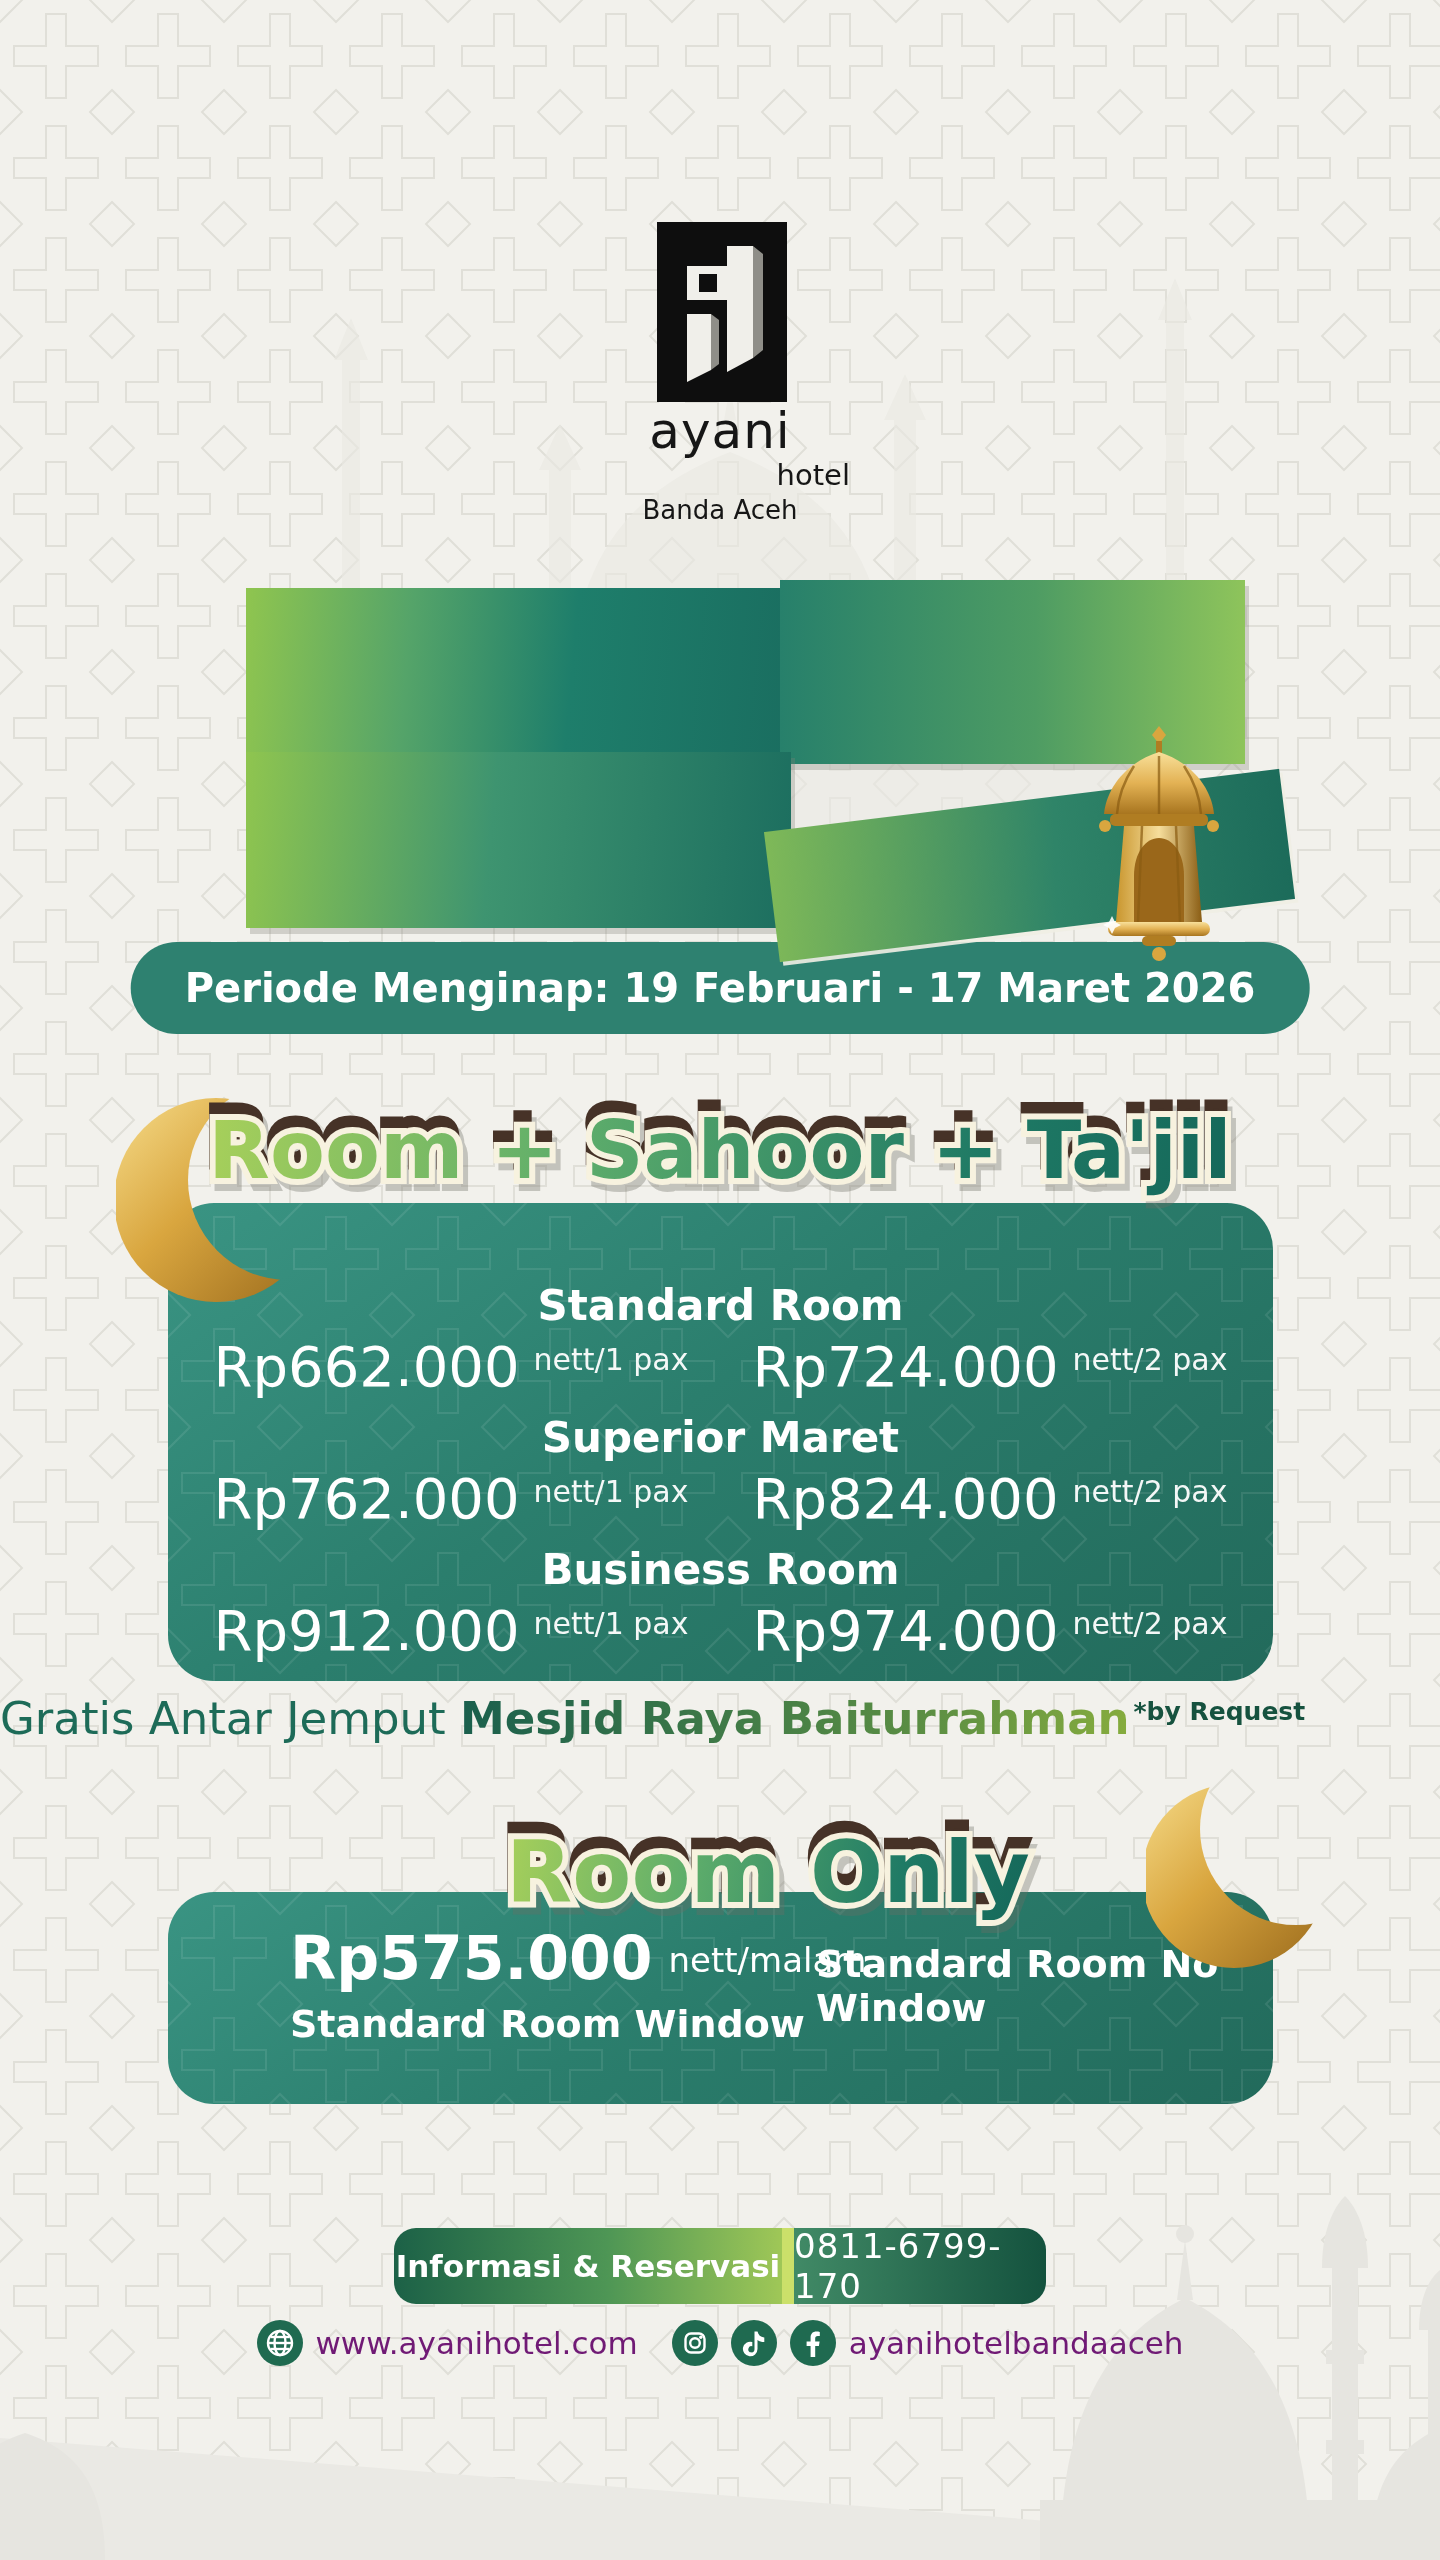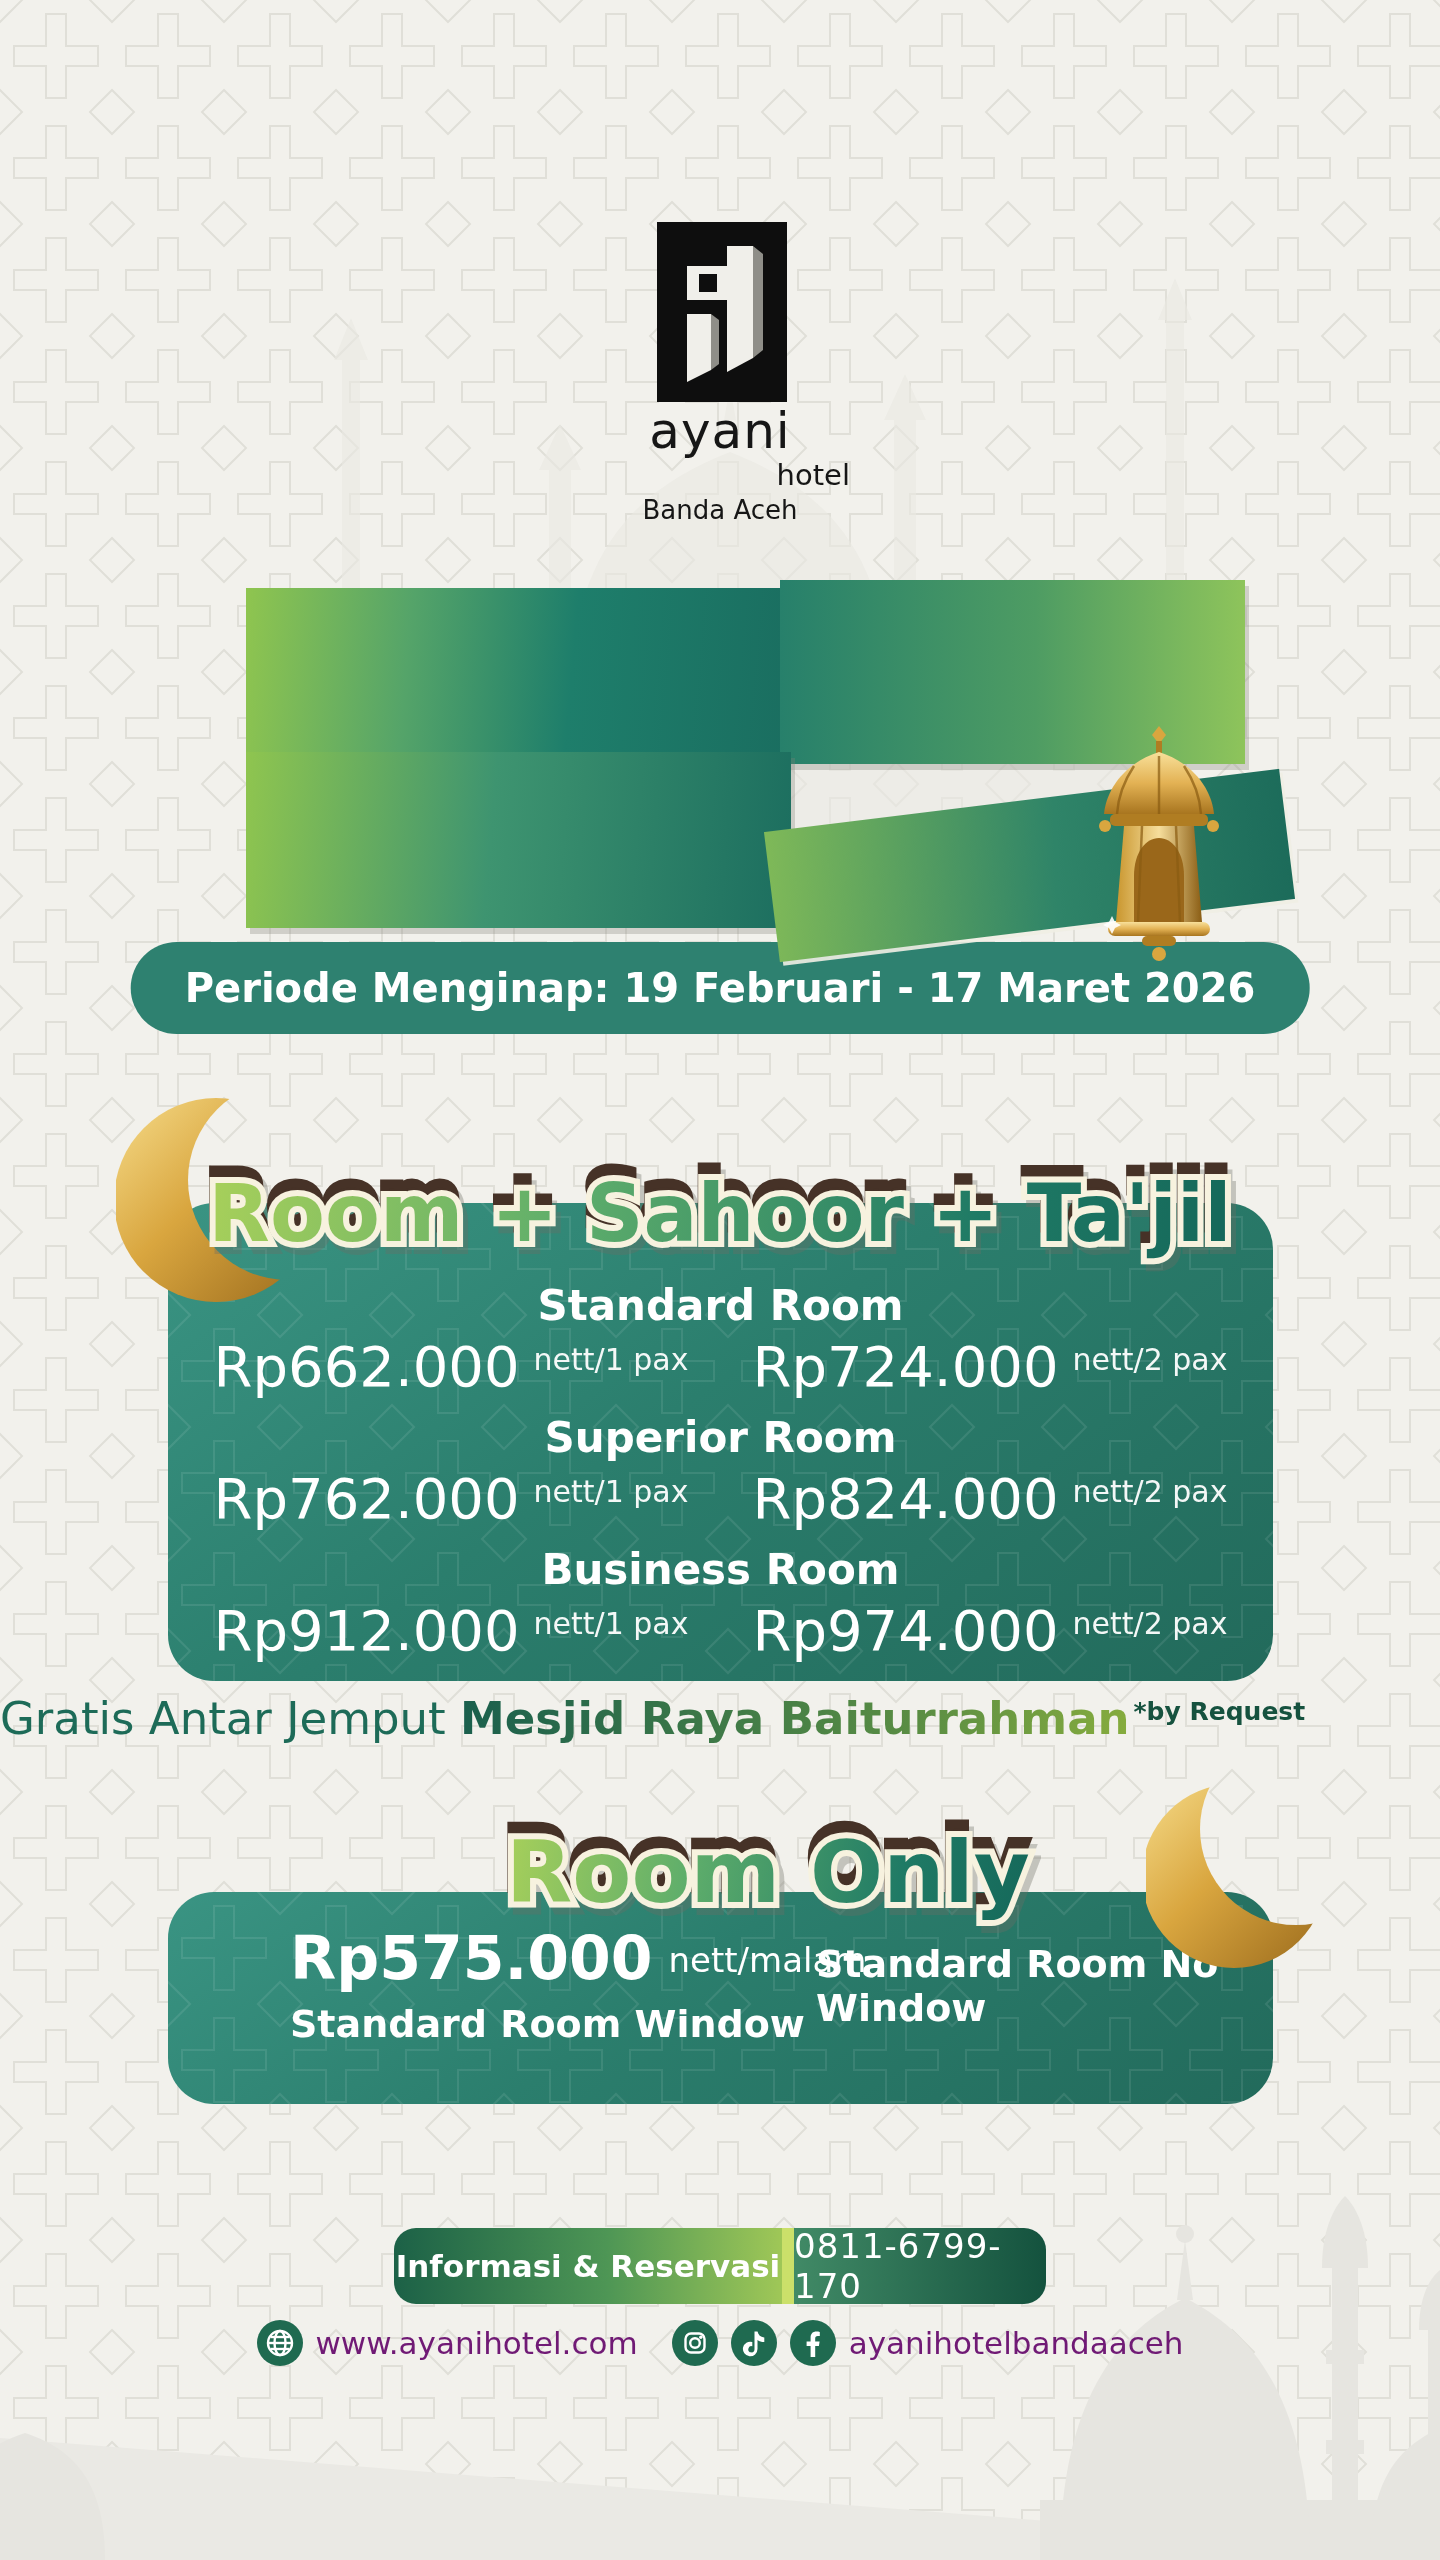--- a/index.html
+++ b/index.html
@@ -42,21 +42,21 @@
   
   .h3d-wrap{position:absolute;width:100%;text-align:center;z-index:6;}
   .h3d{position:relative;display:inline-block;font-weight:bold;white-space:nowrap;
        filter:drop-shadow(5px 7px 0 rgba(110,110,100,.35));}
   .h3d .lyr{position:absolute;left:0;top:0;white-space:nowrap;}
   .h3d .extrude{color:#463227;-webkit-text-stroke:9px #463227;transform:translate(-2px,-13px);z-index:1;}
   .h3d .outline{color:#F7F2DF;-webkit-text-stroke:12px #F7F2DF;z-index:2;}
   .h3d .fill{position:relative;z-index:3;
        background:linear-gradient(100deg,#A8D05A 0%,#5FAE6B 35%,#1F7A65 75%,#15685A 100%);
        -webkit-background-clip:text;background-clip:text;color:transparent;}
-  .h3d-1{top:1167px;font-size:80px;}
+  .h3d-1{top:1104px;font-size:80px;}
   .h3d-2{top:1822px;font-size:86px;padding-left:48px;}
 
   
   .card{position:absolute;left:168px;width:1105px;border-radius:46px;overflow:hidden;z-index:2;
         background:linear-gradient(145deg,#3A9483 0%,#2B7E6D 45%,#226A5B 100%);}
   .card1{top:1203px;height:478px;}
   .card2{top:1892px;height:212px;}
   .card-pattern{position:absolute;left:0;top:0;z-index:1;}
   .card-content{position:relative;z-index:2;height:100%;}
   .room-name{position:absolute;width:100%;text-align:center;color:#fff;font-weight:bold;font-size:42px;}
@@ -262,21 +262,21 @@
       <div class="price-row pr0">
         <span class="pair">
             <span class="price">Rp662.000</span>
             <span class="unit">nett/1 pax</span>
           </span>
         <span class="pair">
             <span class="price">Rp724.000</span>
             <span class="unit">nett/2 pax</span>
           </span>
       </div>
-      <div class="room-name rn1">Superior Room</div>
+      <div class="room-name rn1">Superior Maret</div>
       <div class="price-row pr1">
         <span class="pair">
             <span class="price">Rp762.000</span>
             <span class="unit">nett/1 pax</span>
           </span>
         <span class="pair">
             <span class="price">Rp824.000</span>
             <span class="unit">nett/2 pax</span>
           </span>
       </div>

